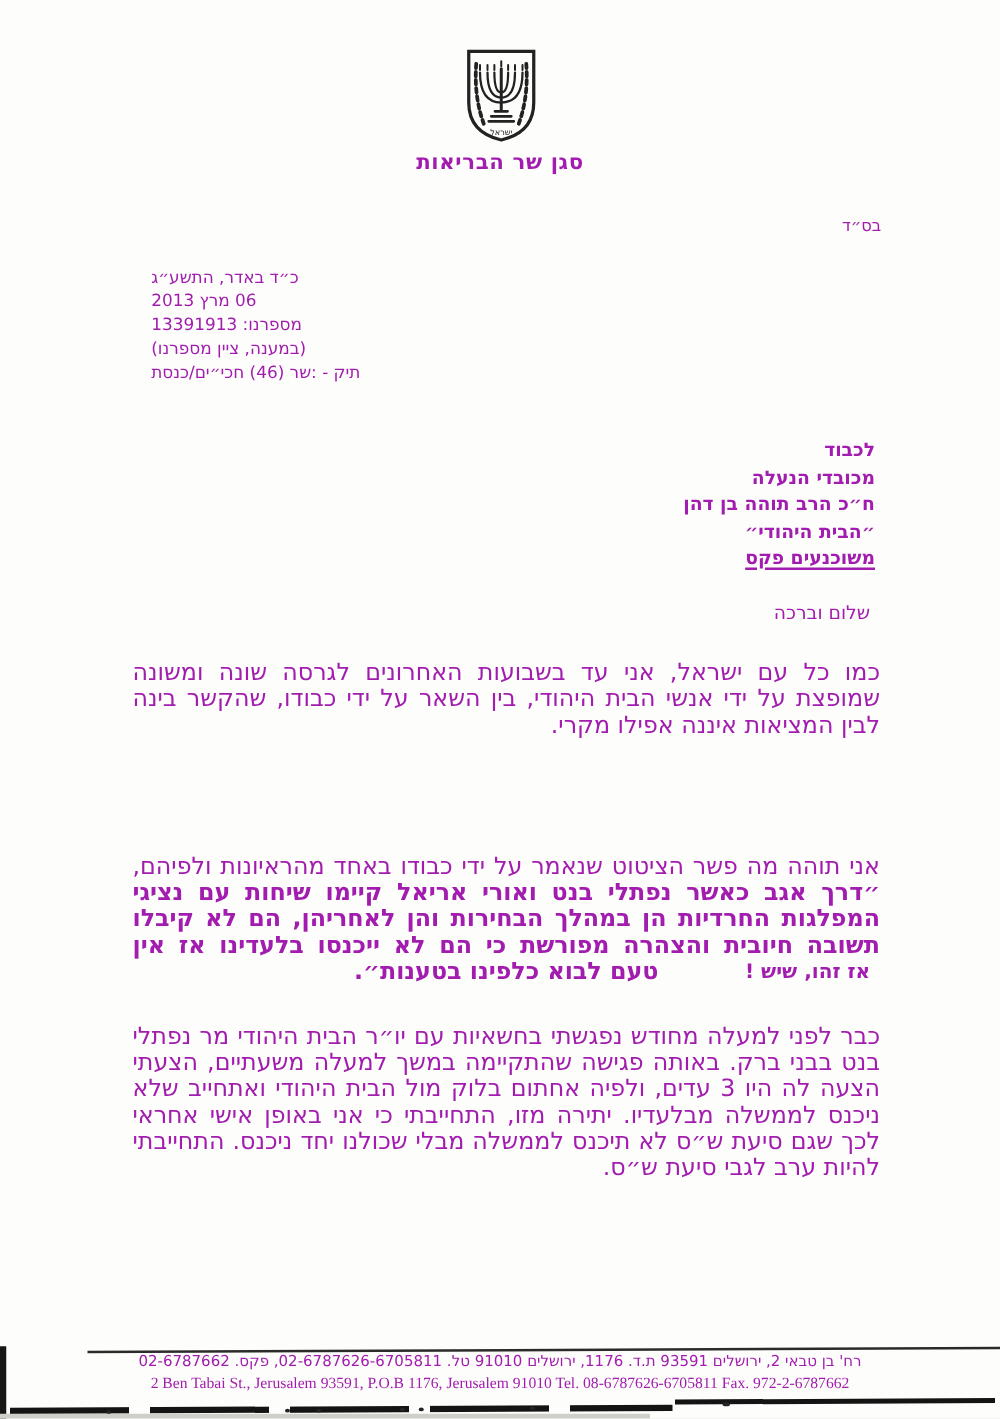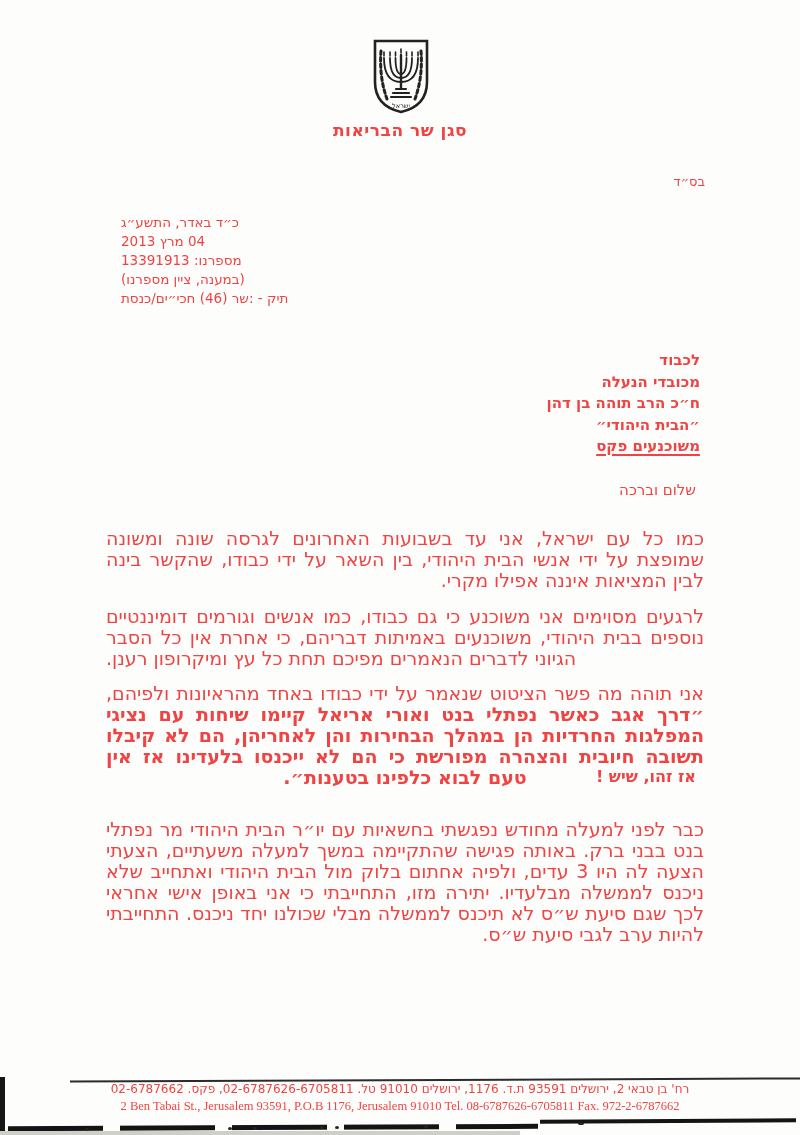--- a/index.html
+++ b/index.html
@@ -1,21 +1,21 @@
 <!DOCTYPE html>
 <html lang="he"><head>
 <meta charset="utf-8">
 <style>
   html,body{margin:0;padding:0;background:#e8e8e8;}
   .page{
     position:relative;
     width:800px;height:1135px;
     margin:0 auto;
     background:#fdfdfb;
-    color:#ef4444;
+    color:#a21caf;
     font-family:"DejaVu Sans",sans-serif;
     overflow:hidden;
   }
   
   .emblem{position:absolute;left:370px;top:37px;width:62px;height:80px;}
   .letterhead-title{
     position:absolute;top:120px;left:0;width:800px;
     text-align:center;font-size:17px;font-weight:bold;letter-spacing:.5px;
     direction:rtl;
   }
@@ -96,39 +96,38 @@
       <text x="31" y="71" text-anchor="middle" font-size="6.5" fill="#222">ישראל</text>
     </svg>
   </div>
 
   <div class="letterhead-title">סגן שר הבריאות</div>
 
   <div class="bsd">בס״ד</div>
 
   <div class="ref-block">
     <div>כ״ד באדר, התשע״ג</div>
-    <div>04 מרץ 2013</div>
+    <div>06 מרץ 2013</div>
     <div>מספרנו: 13391913</div>
     <div>(במענה, ציין מספרנו)</div>
     <div>תיק - :שר (46) חכי״ים/כנסת</div>
   </div>
 
   <div class="addr-block">
     <div>לכבוד</div>
     <div>מכובדי הנעלה</div>
     <div>ח״כ הרב תוהה בן דהן</div>
     <div>״הבית היהודי״</div>
     <div class="addr-via">משוכנעים פקס</div>
   </div>
 
   <div class="greeting">שלום וברכה</div>
 
   <p class="para p1">כמו כל עם ישראל, אני עד בשבועות האחרונים לגרסה שונה ומשונה שמופצת על ידי אנשי הבית היהודי, בין השאר על ידי כבודו, שהקשר בינה לבין המציאות איננה אפילו מקרי.</p>
 
-  <p class="para p2">לרגעים מסוימים אני משוכנע כי גם כבודו, כמו אנשים וגורמים דומיננטיים נוספים בבית היהודי, משוכנעים באמיתות דבריהם, כי אחרת אין כל הסבר הגיוני לדברים הנאמרים מפיכם תחת כל עץ ומיקרופון רענן.</p>
 
   <p class="para p3"><span>אני תוהה מה פשר הציטוט שנאמר על ידי כבודו באחד מהראיונות ולפיהם, </span><span class="quote-bold">״דרך אגב כאשר נפתלי בנט ואורי אריאל קיימו שיחות עם נציגי המפלגות החרדיות הן במהלך הבחירות והן לאחריהן, הם לא קיבלו תשובה חיובית והצהרה מפורשת כי הם לא ייכנסו בלעדינו אז אין טעם לבוא כלפינו בטענות״.</span></p>
 
   <div class="interjection">אז זהו, שיש !</div>
 
   <p class="para p4">כבר לפני למעלה מחודש נפגשתי בחשאיות עם יו״ר הבית היהודי מר נפתלי בנט בבני ברק. באותה פגישה שהתקיימה במשך למעלה משעתיים, הצעתי הצעה לה היו 3 עדים, ולפיה אחתום בלוק מול הבית היהודי ואתחייב שלא ניכנס לממשלה מבלעדיו. יתירה מזו, התחייבתי כי אני באופן אישי אחראי לכך שגם סיעת ש״ס לא תיכנס לממשלה מבלי שכולנו יחד ניכנס. התחייבתי להיות ערב לגבי סיעת ש״ס.</p>
 
 
   <div class="footer-rule"></div>
   <div class="footer-he">רח' בן טבאי 2, ירושלים 93591 ת.ד. 1176, ירושלים 91010 טל. 02-6787626-6705811, פקס. 02-6787662</div>

